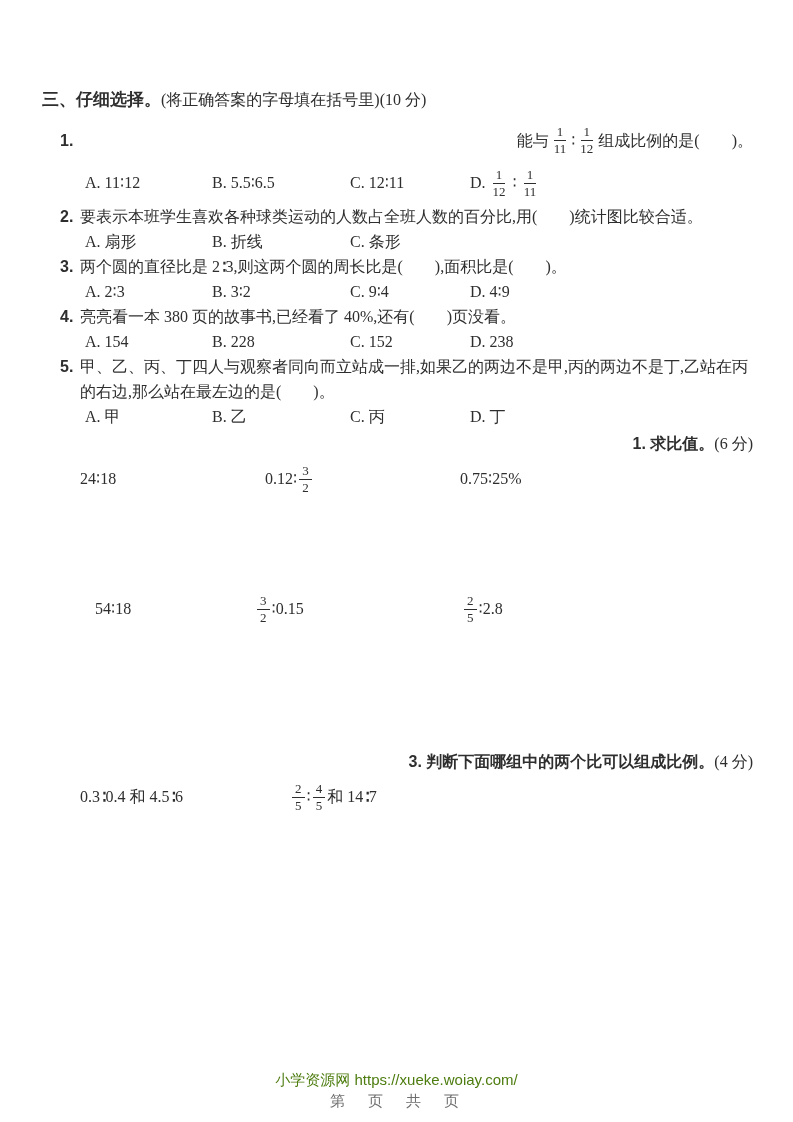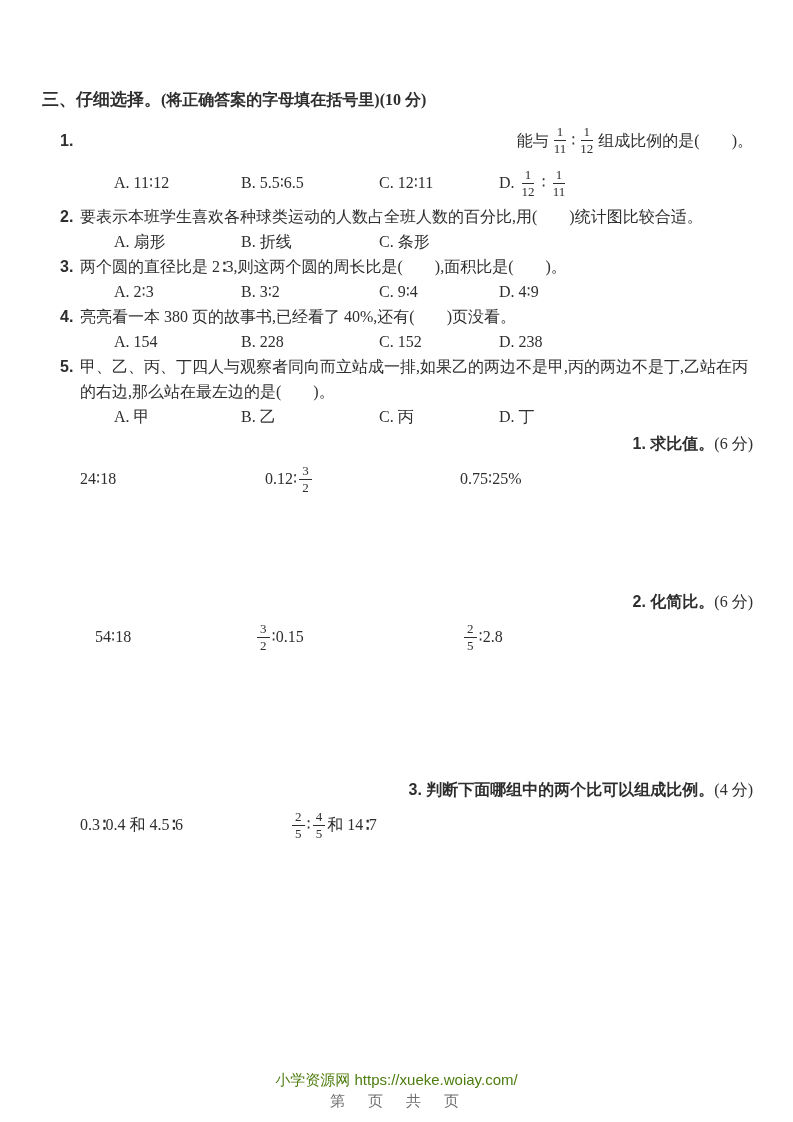--- a/index.html
+++ b/index.html
@@ -17,21 +17,21 @@
   }
   .sec-heading{
     font-family:"Liberation Sans","DejaVu Sans",sans-serif;
     font-weight:bold;
     font-size:17px;
     line-height:24px;
     margin-bottom:0;
   }
   .sec-heading .sub{
     font-family:"Liberation Serif","DejaVu Serif",serif;
-    font-weight:bold;
+    font-weight:normal;
     font-size:16px;
     text-align:center;
   }
   .q{display:flex;line-height:25px;}
   .q-indent{margin-left:18px;}
   .qnum{
     font-family:"Liberation Sans","DejaVu Sans",sans-serif;
     font-weight:bold;
     min-width:20px;
     flex:0 0 auto;
@@ -40,21 +40,21 @@
   .stem-tall{min-height:44px;align-items:center;margin-top:6px;}
   .stem-tall .qtext{display:flex;align-items:center;flex-wrap:wrap;}
   .opts{
     display:grid;
     grid-template-columns:127px 138px 120px auto;
     padding-left:25px;
     line-height:25px;
     margin-left:18px;
   }
   .opts-tall{min-height:42px;align-items:center;line-height:1;}
-  .opt{white-space:nowrap;margin-left:29px;}
+  .opt{white-space:nowrap;}
   .opt-composite{display:inline-flex;align-items:center;gap:2px;}
   .frac{
     display:inline-flex;
     flex-direction:column;
     align-items:center;
     vertical-align:middle;
     font-size:13px;
     line-height:1.2;
     margin:0 2px;
   }
@@ -201,24 +201,20 @@
       <span>0.12∶</span>
       <span class="frac">
           <span class="fn">3</span>
           <span class="fd">2</span>
         </span>
     </span>
     <span class="expr">0.75∶25%</span>
   </div>
   <div class="space-1"></div>
 
-  <div class="calc-label">
-    <span>2.</span>
-    <span>化简比。</span><span class="score">(6 分)</span>
-  </div>
   <div class="calc-row row2">
     <span class="expr">54∶18</span>
     <span class="expr">
       <span class="frac">
           <span class="fn">3</span>
           <span class="fd">2</span>
         </span>
       <span>∶0.15</span>
     </span>
     <span class="expr">

